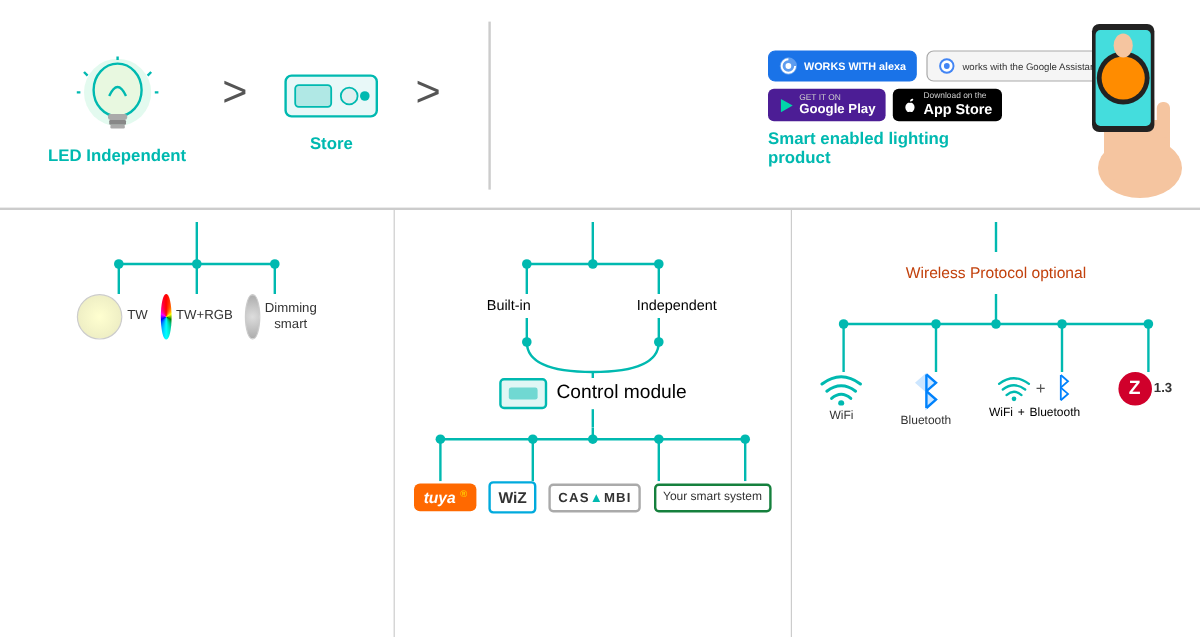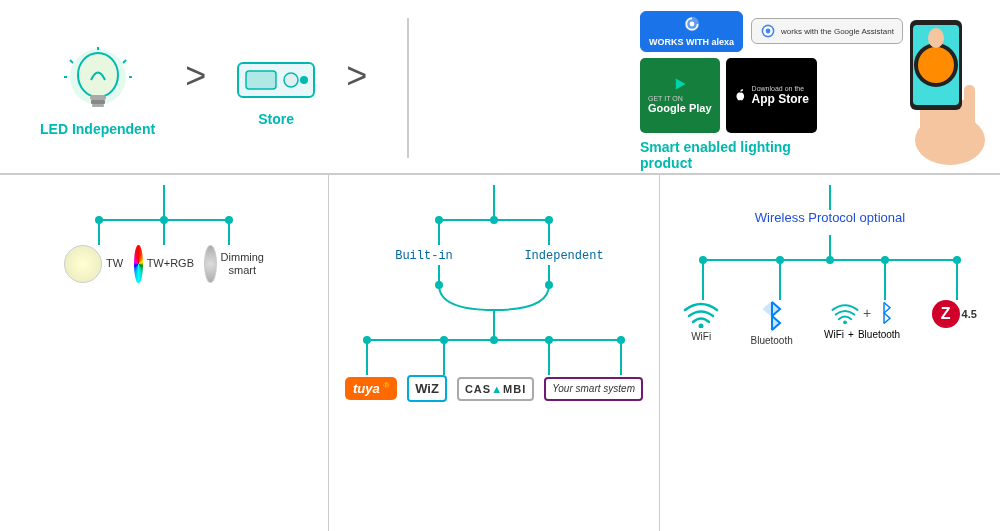--- a/index.html
+++ b/index.html
@@ -88,21 +88,20 @@
       gap: 5px;
       font-size: 10px;
       color: #333;
       background: #f9f9f9;
     }
 
     .badge-alexa {
       background: #1a73e8;
       color: white;
       border-color: #1a73e8;
-      flex-direction: column;
     }
 
     .badge-google {
       background: #f5f5f5;
       color: #333;
     }
 
     .store-badges {
       display: flex;
       gap: 6px;
@@ -164,23 +163,22 @@
       background: conic-gradient(red, yellow, green, cyan, blue, magenta, red);
     }
 
     .dimming-circle {
       background: radial-gradient(circle, #ddd, #aaa);
       border: 1px solid #ccc;
     }
 
     .bi-label {
       font-size: 12px;
-      color: #0369a1;
+      color: #000000;
       text-align: left;
-      font-family: Liberation Mono, monospace;
     }
 
     .control-module {
       display: flex;
       align-items: center;
       gap: 8px;
       margin-top: 0;
     }
 
     .control-icon {
@@ -243,35 +241,34 @@
       color: #333;
       border: 2px solid #aaa;
       padding: 4px 6px;
       border-radius: 4px;
       letter-spacing: 1px;
     }
 
     .smart-system-box {
       font-size: 10px;
       color: #333;
-      border: 2px solid #701a75;
+      border: 2px solid #15803d;
       padding: 4px 6px;
       border-radius: 4px;
       text-align: center;
       line-height: 1.2;
-      font-style: italic;
     }
 
     
     .wireless-label {
       font-size: 13px;
-      color: #1d4ed8;
+      color: #c2410c;
       text-align: right;
       line-height: 1.3;
-      margin-top: 0;
+      margin-top: 10px;
     }
 
     .wireless-icons-row {
       display: flex;
       justify-content: space-around;
       width: 320px;
       margin-top: 0;
       align-items: flex-start;
       gap: 5px;
     }
@@ -341,29 +338,28 @@
     }
 
     .combo-icons {
       display: flex;
       align-items: center;
       gap: 2px;
     }
 
     
     .gplay-badge {
-      background: #15803d;
+      background: #4c1d95;
       color: white;
       border-radius: 5px;
-      padding: 19px 8px;
+      padding: 3px 8px;
       font-size: 9px;
       display: flex;
       align-items: center;
       gap: 4px;
-      flex-direction: column;
     }
 
     .appstore-badge {
       background: #000;
       color: white;
       border-radius: 5px;
       padding: 3px 8px;
       font-size: 9px;
       display: flex;
       align-items: center;
@@ -561,20 +557,26 @@
 
           <path d="M55,20 Q55,45 110,45 Q165,45 165,20" stroke="#00b9b0" stroke-width="2" fill="none"></path>
 
           <line x1="110" y1="45" x2="110" y2="50" stroke="#00b9b0" stroke-width="2"></line>
 
           <circle cx="55" cy="20" r="4" fill="#00b9b0"></circle>
           <circle cx="165" cy="20" r="4" fill="#00b9b0"></circle>
         </svg>
       </div>
 
+      <div class="control-module">
+        <div class="control-icon">
+          <div class="control-icon-inner"></div>
+        </div>
+        <span>Control module</span>
+      </div>
 
       <div class="vert-down" style="height:15px;"></div>
 
       <div style="position:relative; width:310px; height:45px;">
         <svg width="310" height="45">
 
           <line x1="155" y1="0" x2="155" y2="10" stroke="#00b9b0" stroke-width="2"></line>
 
           <line x1="28" y1="10" x2="282" y2="10" stroke="#00b9b0" stroke-width="2"></line>
 
@@ -686,20 +688,20 @@
             <span>+</span>
             <span>Bluetooth</span>
           </div>
         </div>
 
         <div class="wireless-item">
           <div class="zigbee-box">
             <div class="zigbee-z">
               <span>Z</span>
             </div>
-            <span class="zigbee-version">4.5</span>
+            <span class="zigbee-version">1.3</span>
           </div>
         </div>
       </div>
     </div>
 
   </div>
 </div>
 
 </body></html>

